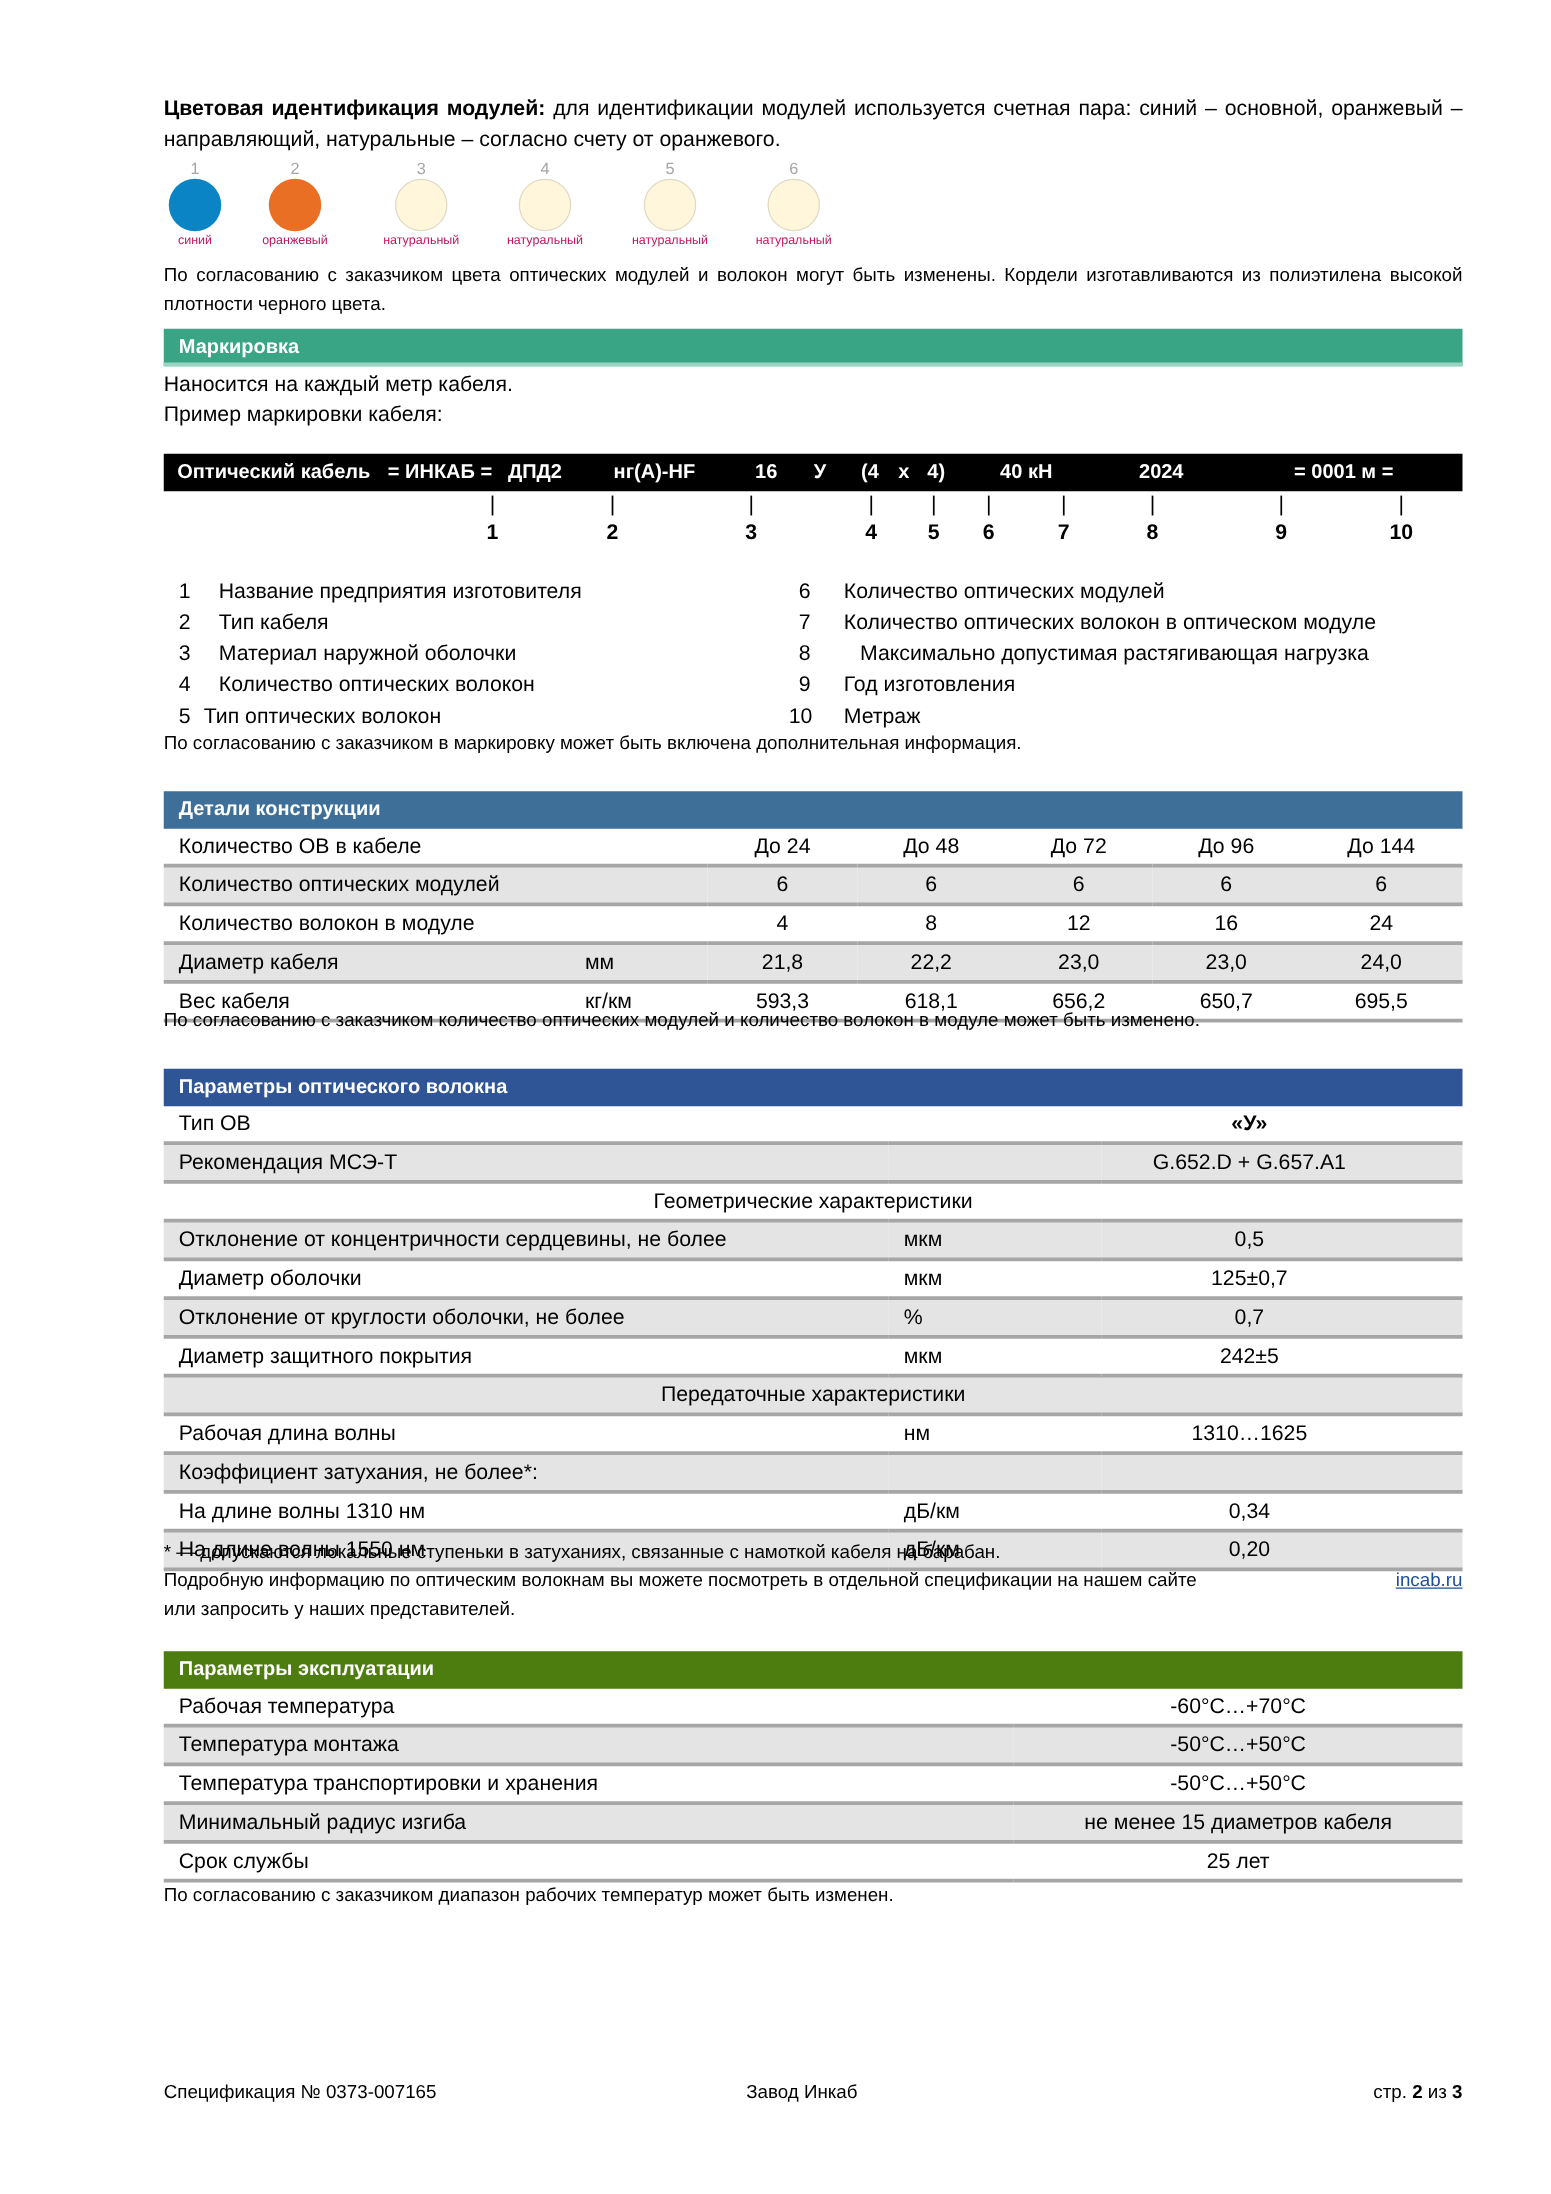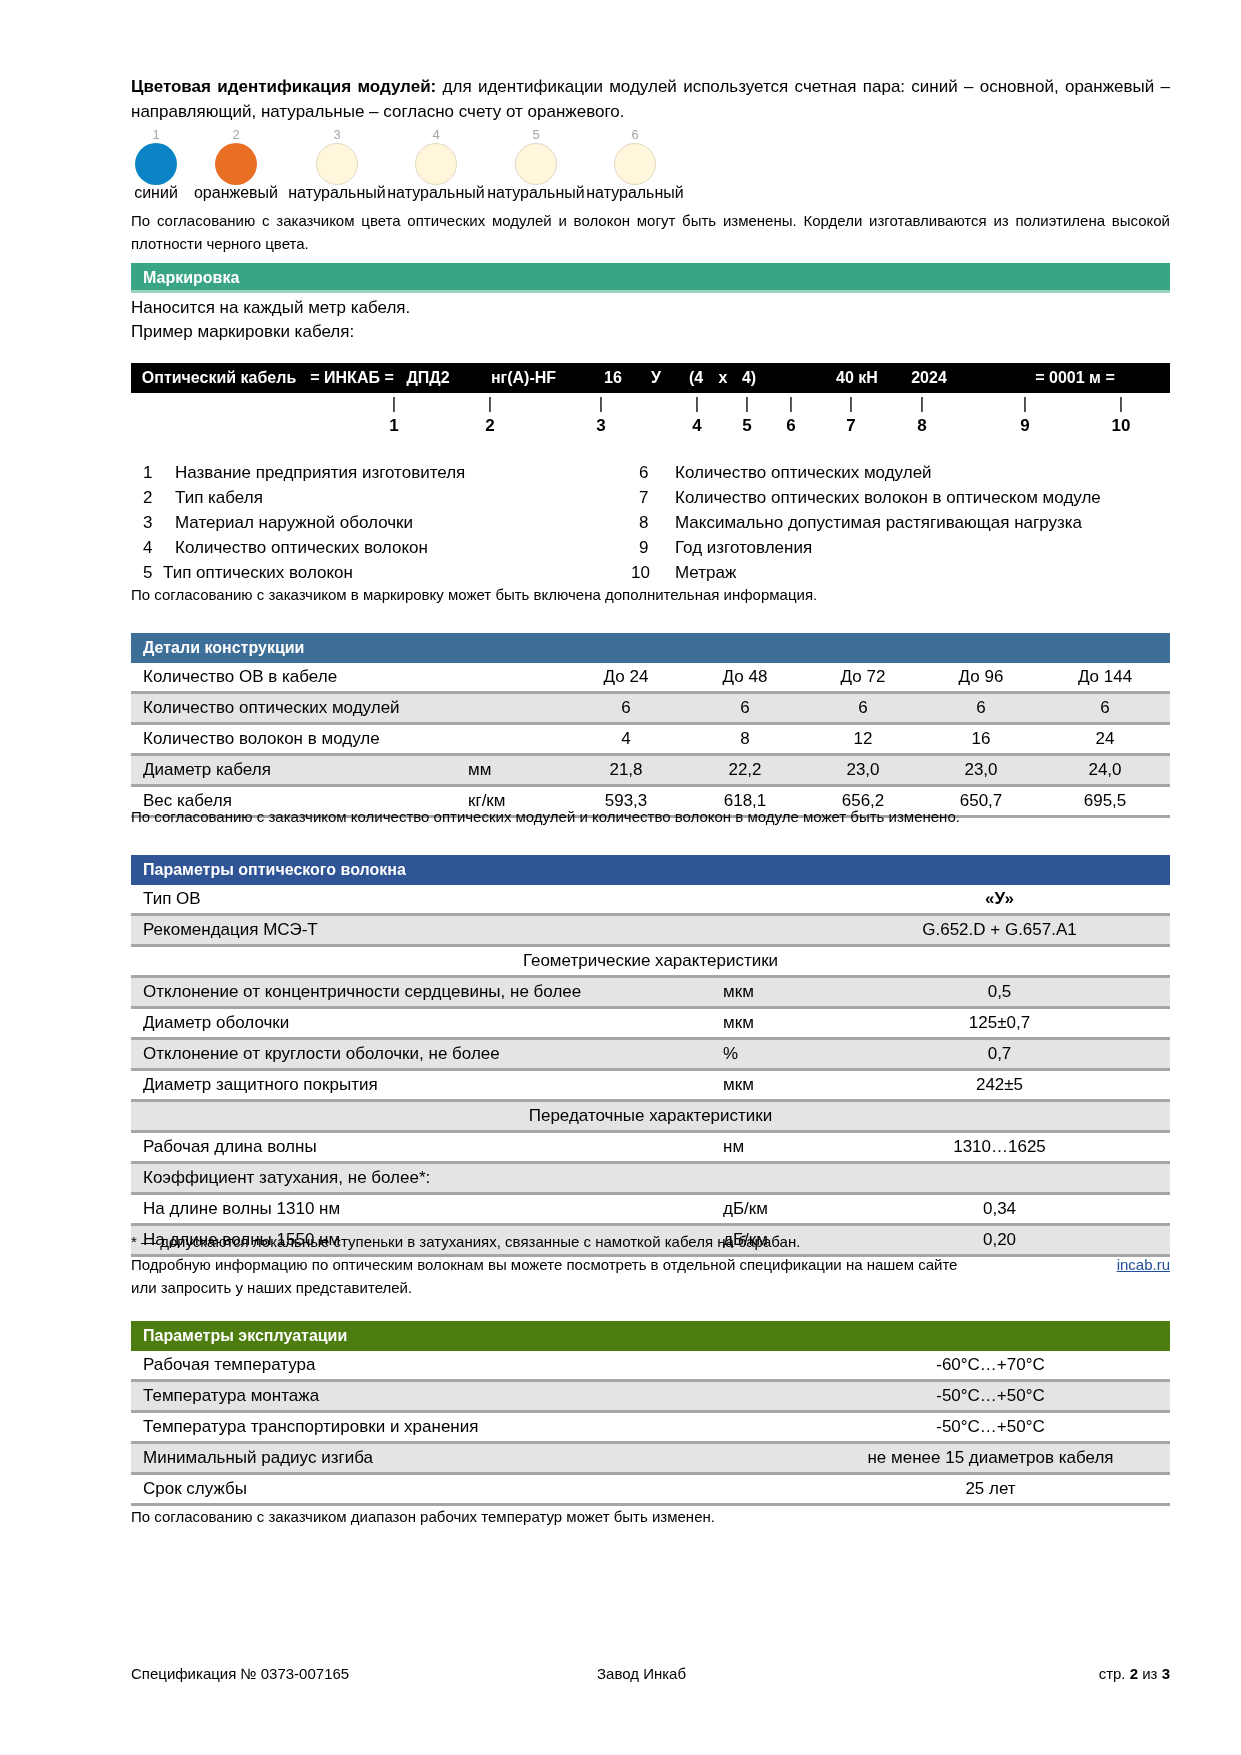--- a/index.html
+++ b/index.html
@@ -4,21 +4,21 @@
 <style>
   html, body { margin:0; padding:0; background:#ffffff; }
   body { width:1241px; height:1755px; position:relative; font-family:"Liberation Sans", sans-serif; color:#000; }
   .page { position:absolute; left:131px; top:0; width:1039px; }
   .intro { position:absolute; top:74px; left:0; width:1039px; font-size:17px; line-height:25px; text-align:justify; }
   .intro b { font-weight:bold; }
   .modules { position:absolute; top:128px; left:0; width:640px; height:80px; }
   .mod { position:absolute; width:110px; text-align:center; }
   .mod .num { font-size:13px; color:#a6a6a6; line-height:14px; }
   .mod .circ { width:42px; height:42px; border-radius:50%; margin:1px auto 0; box-sizing:border-box; }
-  .mod .lbl { font-size:16px; color:#000000; line-height:16px; margin-top:0; }
+  .mod .lbl { font-size:10px; color:#be185d; line-height:16px; margin-top:0; }
   .note1 { position:absolute; top:209px; left:0; width:1039px; font-size:15px; line-height:23px; text-align:justify; }
   .sec-head { position:absolute; left:0; width:1039px; height:30px; color:#fff; font-weight:bold; font-size:16px; line-height:30px; padding-left:12px; box-sizing:border-box; }
   .txt { position:absolute; left:0; font-size:17px; line-height:22px; }
   .small { position:absolute; left:0; font-size:15px; line-height:22px; }
   .mark-bar { position:absolute; top:363px; left:0; width:1039px; height:30px; background:#000; color:#fff; font-weight:bold; font-size:16px; line-height:30px; }
   .mark-bar span { position:absolute; top:0; text-align:center; }
   .ticks span { position:absolute; font-weight:bold; font-size:17px; text-align:center; width:30px; }
   .legend { position:absolute; top:460px; left:0; width:1039px; font-size:17px; }
   .legend .row { position:absolute; height:26px; line-height:26px; }
   .legend .n { position:absolute; width:30px; text-align:left; }
@@ -80,21 +80,21 @@
   <div class="mark-bar">
     <span style="left:2px;width:172px">Оптический кабель</span>
     <span style="left:176px;width:90px">= ИНКАБ =</span>
     <span style="left:272px;width:50px">ДПД2</span>
     <span style="left:340px;width:105px">нг(A)-HF</span>
     <span style="left:467px;width:30px">16</span>
     <span style="left:510px;width:30px">У</span>
     <span style="left:552px;width:26px">(4</span>
     <span style="left:582px;width:20px">x</span>
     <span style="left:605px;width:26px">4)</span>
-    <span style="left:676px;width:100px">40 кН</span>
+    <span style="left:640px;width:100px">40 кН</span>
     <span style="left:748px;width:100px">2024</span>
     <span style="left:856px;width:180px;left:855px;width:178px">= 0001 м =</span>
   </div>
 
   <div class="ticks">
     <span style="left:248px;top:394px;font-weight:normal">|</span>
     <span style="left:344px;top:394px;font-weight:normal">|</span>
     <span style="left:455px;top:394px;font-weight:normal">|</span>
     <span style="left:551px;top:394px;font-weight:normal">|</span>
     <span style="left:601px;top:394px;font-weight:normal">|</span>
@@ -116,21 +116,21 @@
   </div>
 
   <div class="legend">
     <div class="row" style="top:0;left:12px"><span class="n">1</span><span style="margin-left:32px">Название предприятия изготовителя</span></div>
     <div class="row" style="top:25px;left:12px"><span class="n">2</span><span style="margin-left:32px">Тип кабеля</span></div>
     <div class="row" style="top:50px;left:12px"><span class="n">3</span><span style="margin-left:32px">Материал наружной оболочки</span></div>
     <div class="row" style="top:75px;left:12px"><span class="n">4</span><span style="margin-left:32px">Количество оптических волокон</span></div>
     <div class="row" style="top:100px;left:12px"><span class="n">5</span><span style="margin-left:20px">Тип оптических волокон</span></div>
     <div class="row" style="top:0;left:508px"><span class="n" style="left:0">6</span><span style="margin-left:36px">Количество оптических модулей</span></div>
     <div class="row" style="top:25px;left:508px"><span class="n">7</span><span style="margin-left:36px">Количество оптических волокон в оптическом модуле</span></div>
-    <div class="row" style="top:50px;left:508px"><span class="n">8</span><span style="margin-left:36px">Максимально допустимая растягивающая нагрузка</span></div>
+    <div class="row" style="top:50px;left:508px"><span class="n">8</span><span style="margin-left:49px">Максимально допустимая растягивающая нагрузка</span></div>
     <div class="row" style="top:75px;left:508px"><span class="n">9</span><span style="margin-left:36px">Год изготовления</span></div>
     <div class="row" style="top:100px;left:500px"><span class="n">10</span><span style="margin-left:44px">Метраж</span></div>
   </div>
   <div class="small" style="top:584px">По согласованию с заказчиком в маркировку может быть включена дополнительная информация.</div>
 
   <div class="sec-head" style="top:633px;background:#3e6f98">Детали конструкции</div>
   <table style="top:663px">
     <colgroup>
         <col style="width:325px">
         <col style="width:110px">

